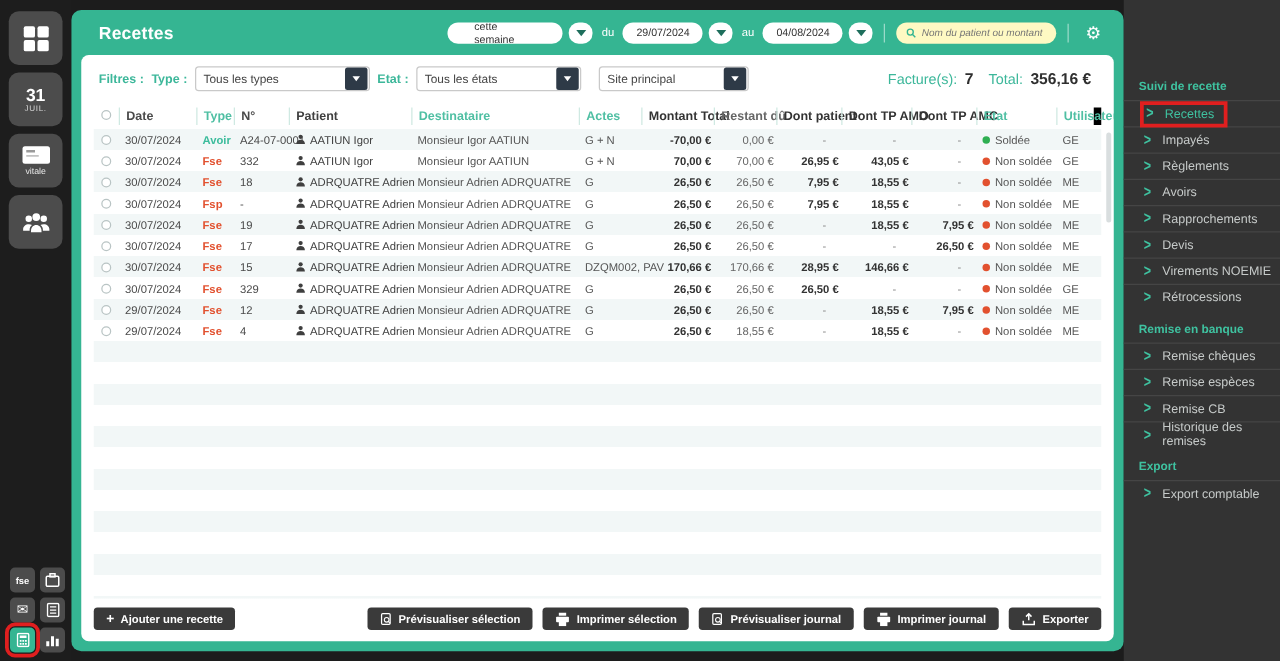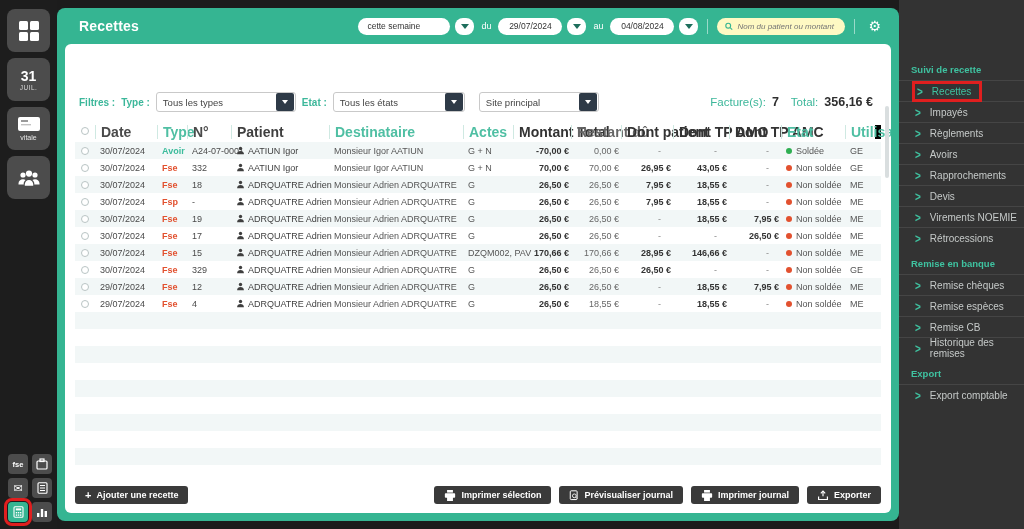--- a/index.html
+++ b/index.html
@@ -19,48 +19,48 @@
               color:#fff; cursor:pointer; }
   .mini-btn.teal { background:#35b592; outline:3px solid #e01f1f; outline-offset:1px; }
   .fse-text { font-size:7.5px; font-weight:bold; color:#fff; }
   .env-glyph { font-size:11px; line-height:11px; }
 
   
   .main { flex:1; background:#35b592; margin:8px 0; border-radius:8px; display:flex; flex-direction:column; padding:0 8px 8px 8px; }
   .band { height:36px; display:flex; align-items:center; padding:0 6px 0 14px; color:#fff; }
   .band-title { font-size:14px; font-weight:bold; letter-spacing:.2px; }
   .band-controls { margin-left:auto; display:flex; align-items:center; gap:5px; }
-  .pill { background:#fff; height:17px; border-radius:9px; display:flex; align-items:center; padding:0 9px; font-size:8.5px; color:#333; }
+  .pill { background:#fff; height:17px; border-radius:9px; display:flex; align-items:center; padding:0 21px; font-size:8.5px; color:#333; }
   .pill.period { width:92px; }
   .pill.date { width:64px; justify-content:center; }
   .arrow-pill { background:#fff; width:19px; height:17px; border-radius:8px; display:flex; align-items:center; justify-content:center; cursor:pointer; }
   .tri-down { width:0; height:0; border-left:4px solid transparent; border-right:4px solid transparent; border-top:5px solid #1e6e5c; }
   .band-label { font-size:9px; color:#fff; margin:0 2px; }
   .band-sep { width:1px; height:15px; background:rgba(255,255,255,.5); margin:0 4px; }
   .search-pill { background:#fef9c3; height:17px; border-radius:9px; width:128px; display:flex; align-items:center; padding:0 8px; gap:4px; }
   .search-pill input { border:none; outline:none; width:100%; font-size:8px; font-style:italic; color:#888; background:transparent; font-family:"Liberation Sans",sans-serif; }
   .gear { font-size:14px; color:#fff; cursor:pointer; margin:0 4px; }
 
   
   .panel { background:#fff; border-radius:6px; flex:1; display:flex; flex-direction:column; overflow:hidden; position:relative; }
-  .filter-bar { display:flex; align-items:center; padding:9px 12px 6px 14px; gap:6px;margin-top:39px; }
+  .filter-bar { display:flex; align-items:center; padding:9px 12px 6px 14px; gap:6px; }
   .f-label { color:#3cb79a; font-size:10px; font-weight:bold; }
   .select { border:1px solid #c9c9c9; border-radius:3px; height:20px; background:#fff; display:flex; align-items:center; justify-content:space-between; cursor:pointer; }
   .select .sel-text { font-size:9.5px; color:#444; padding:0 6px; white-space:nowrap; }
   .sel-arrow { width:18px; height:18px; background:#2e3a47; border-radius:2px; margin-right:1px; display:flex; align-items:center; justify-content:center; flex:none; }
   .sel-arrow .tri { width:0; height:0; border-left:3.5px solid transparent; border-right:3.5px solid transparent; border-top:4.5px solid #fff; }
   .w-users{width:150px}.w-types{width:140px}.w-etats{width:132px}.w-site{width:120px}
   .totals { margin-left:auto; display:flex; align-items:baseline; gap:6px; padding-right:6px; }
   .t-label { color:#3cb79a; font-size:11.5px; }
   .t-value { color:#2f2f2f; font-size:12.5px; font-weight:bold; }
 
   
   .table-wrap { flex:1; display:flex; flex-direction:column; padding:4px 10px 0 10px; overflow:hidden; }
   .thead { display:flex; align-items:center; height:20px; flex:none; }
-  .th { font-size:14px; font-weight:bold; color:#4fbfa3; white-space:nowrap; padding:2px 0 2px 5px; border-left:1px solid #cfe9e2; height:14px; line-height:11px; }
+  .th { font-size:10px; font-weight:bold; color:#4fbfa3; white-space:nowrap; padding:2px 0 2px 5px; border-left:1px solid #cfe9e2; height:14px; line-height:11px; }
   .th.no-sep { border-left:none; }
   .tbody { flex:1; background:repeating-linear-gradient(180deg,#f2f7f7 0px,#f2f7f7 17px,#ffffff 17px,#ffffff 34px); }
   .tr { display:flex; align-items:center; height:17px; cursor:pointer; }
   .td { font-size:9px; color:#555; white-space:nowrap; padding-left:5px; overflow:visible; }
   .c-sel{width:20px; flex:none; display:flex; justify-content:center; padding-left:0;}
   .c-date{width:62px; flex:none; color:#4a4a4a;}
   .c-type{width:30px; flex:none; font-weight:bold;}
   .c-num{width:44px; flex:none; color:#4a4a4a;}
   .c-patient{width:98px; flex:none; display:flex; align-items:center; gap:3px; color:#3f3f3f;}
   .c-dest{width:134px; flex:none;}
@@ -541,20 +541,28 @@
 </div>
       </div>
       <div class="scroll-thumb"></div>
 
       <div class="bottom-bar">
         <button class="btn">
           <span class="plus">+</span>
           <span>Ajouter une recette</span>
         </button>
         <div class="btn-group">
+          <button class="btn">
+            <svg width="10" height="11" viewBox="0 0 16 17">
+              <rect x="2" y="1" width="11" height="14" rx="1.5" fill="none" stroke="#fff" stroke-width="1.6"></rect>
+              <circle cx="8.5" cy="9" r="3" fill="none" stroke="#fff" stroke-width="1.4"></circle>
+                <line x1="10.6" y1="11.1" x2="13" y2="13.5" stroke="#fff" stroke-width="1.4"></line>
+            </svg>
+            <span>Prévisualiser sélection</span>
+          </button>
           <button class="btn">
             <svg width="12" height="11" viewBox="0 0 16 15" fill="#fff">
               <rect x="4" y="0" width="8" height="3.5"></rect>
                 <rect x="1" y="4.5" width="14" height="6" rx="1"></rect>
                 <rect x="4" y="9" width="8" height="6"></rect>
             </svg>
             <span>Imprimer sélection</span>
           </button>
           <button class="btn">
             <svg width="10" height="11" viewBox="0 0 16 17">

